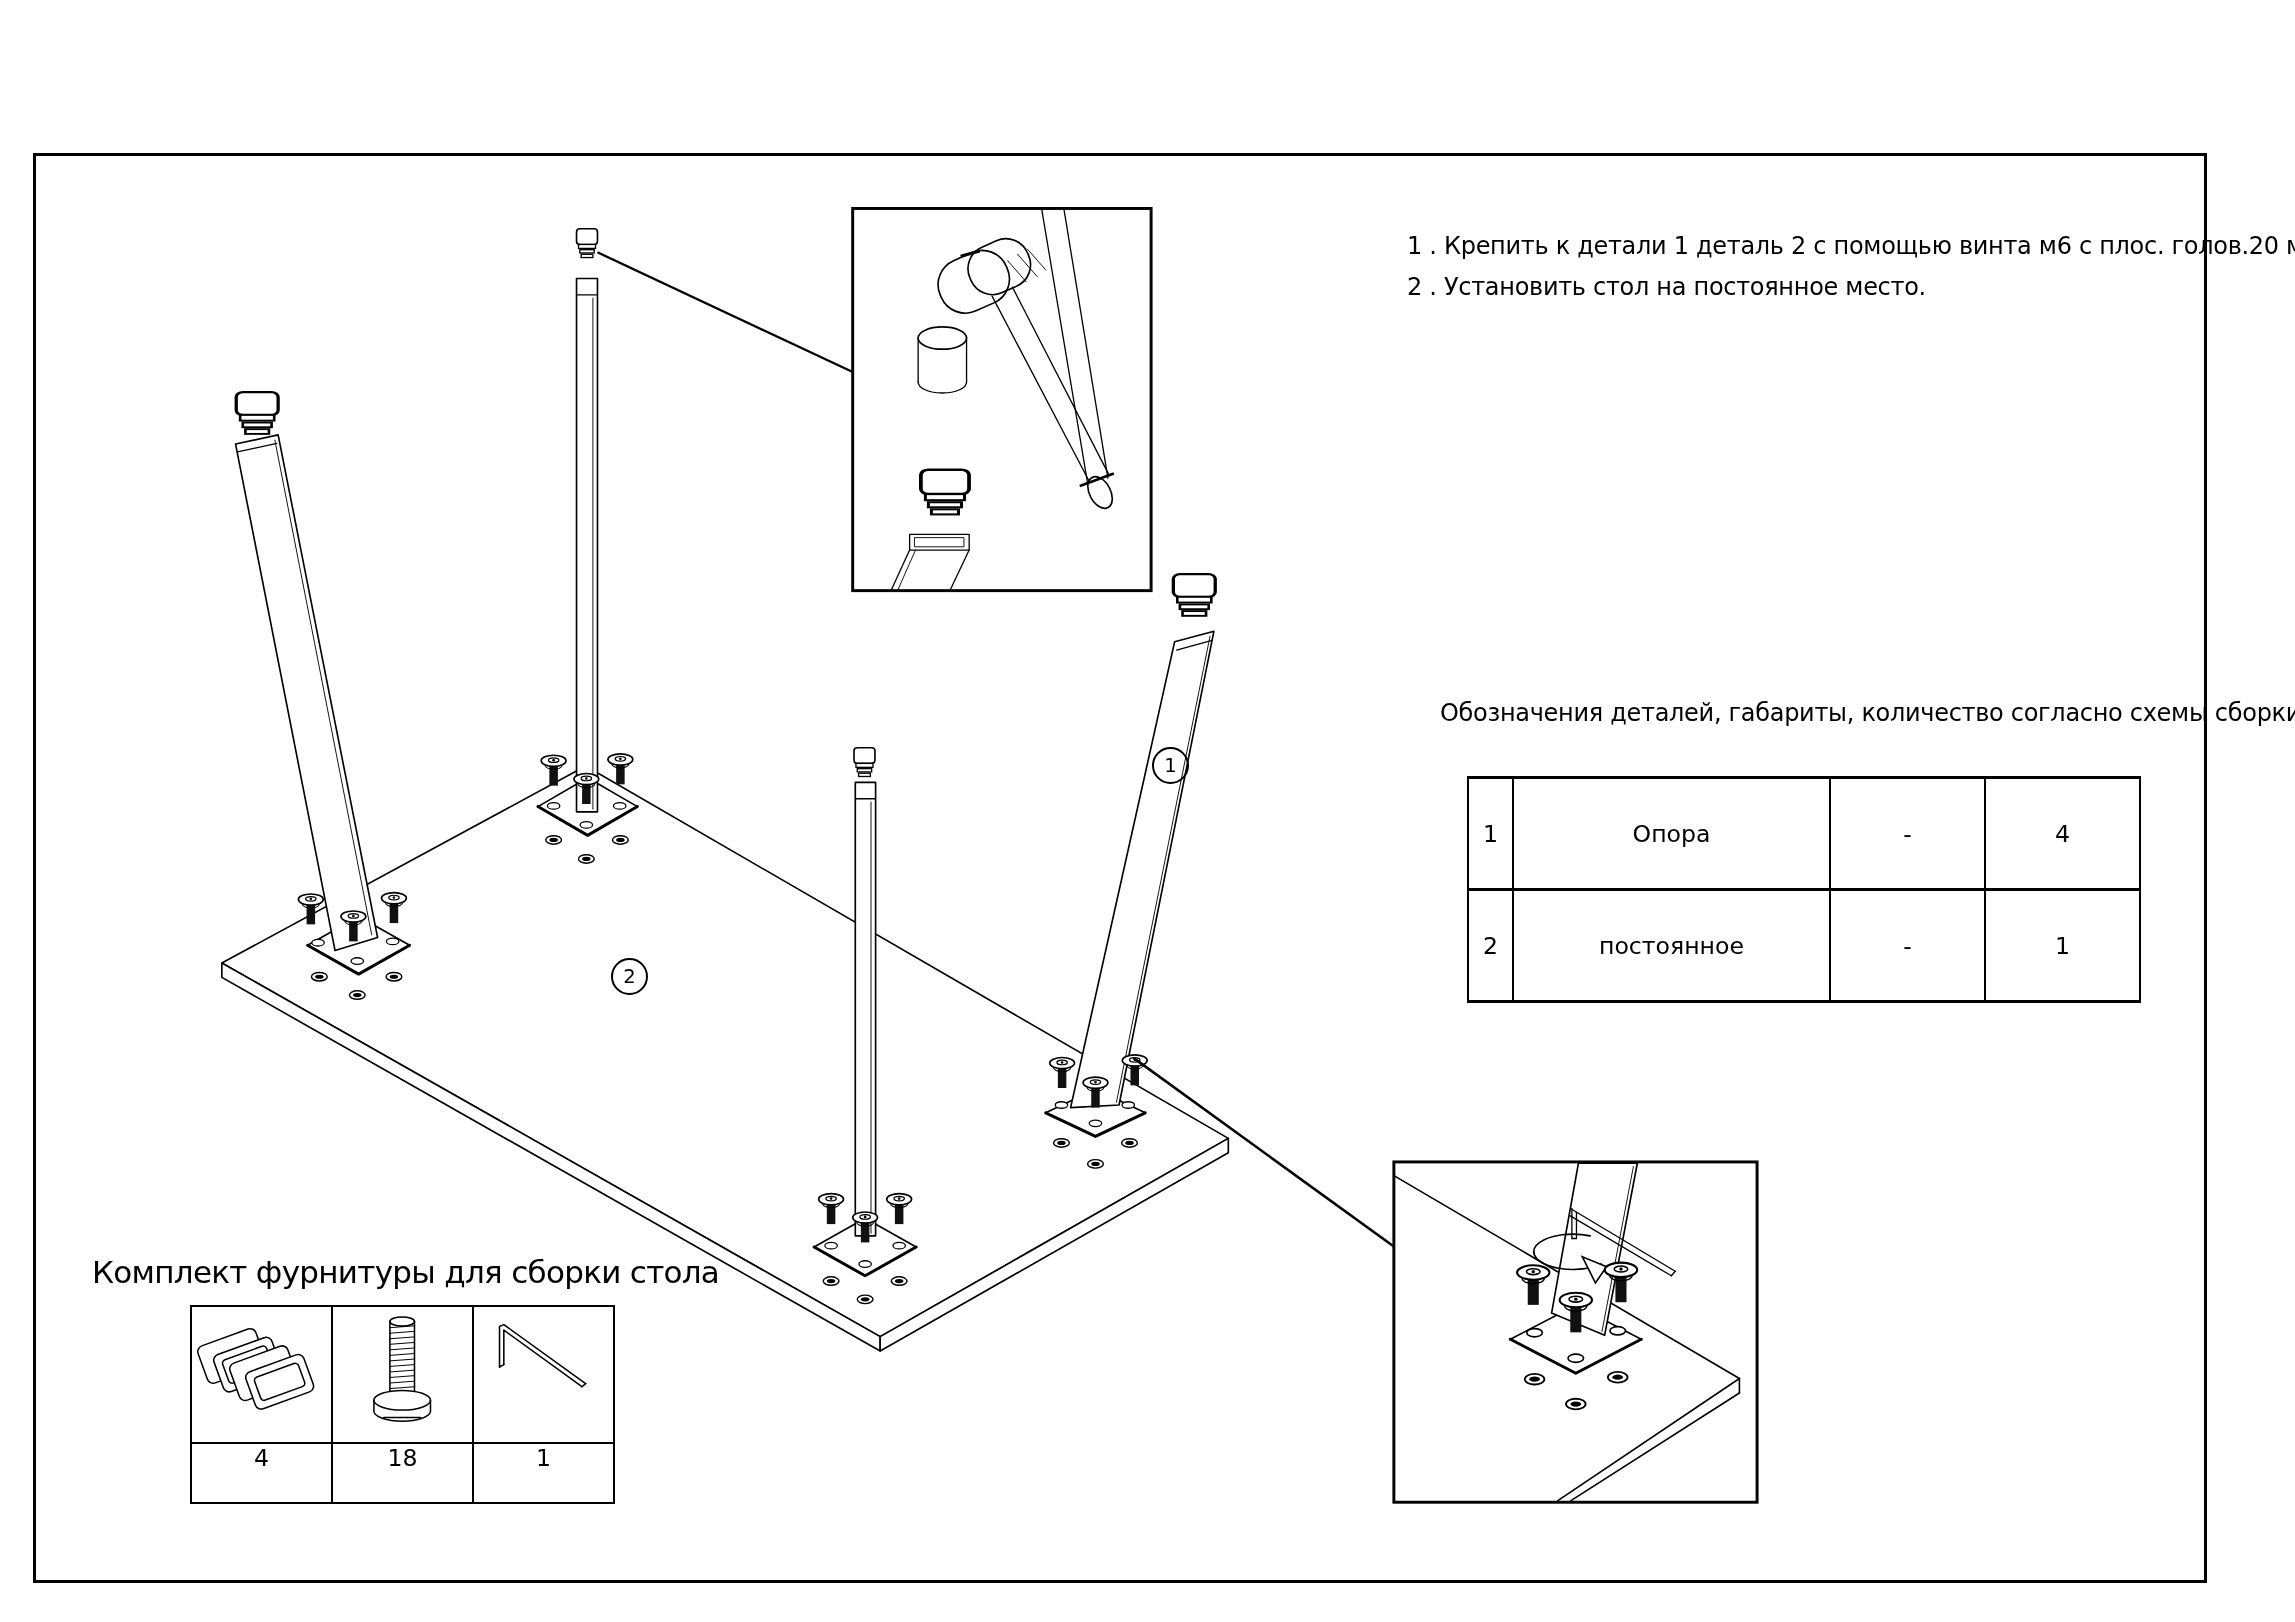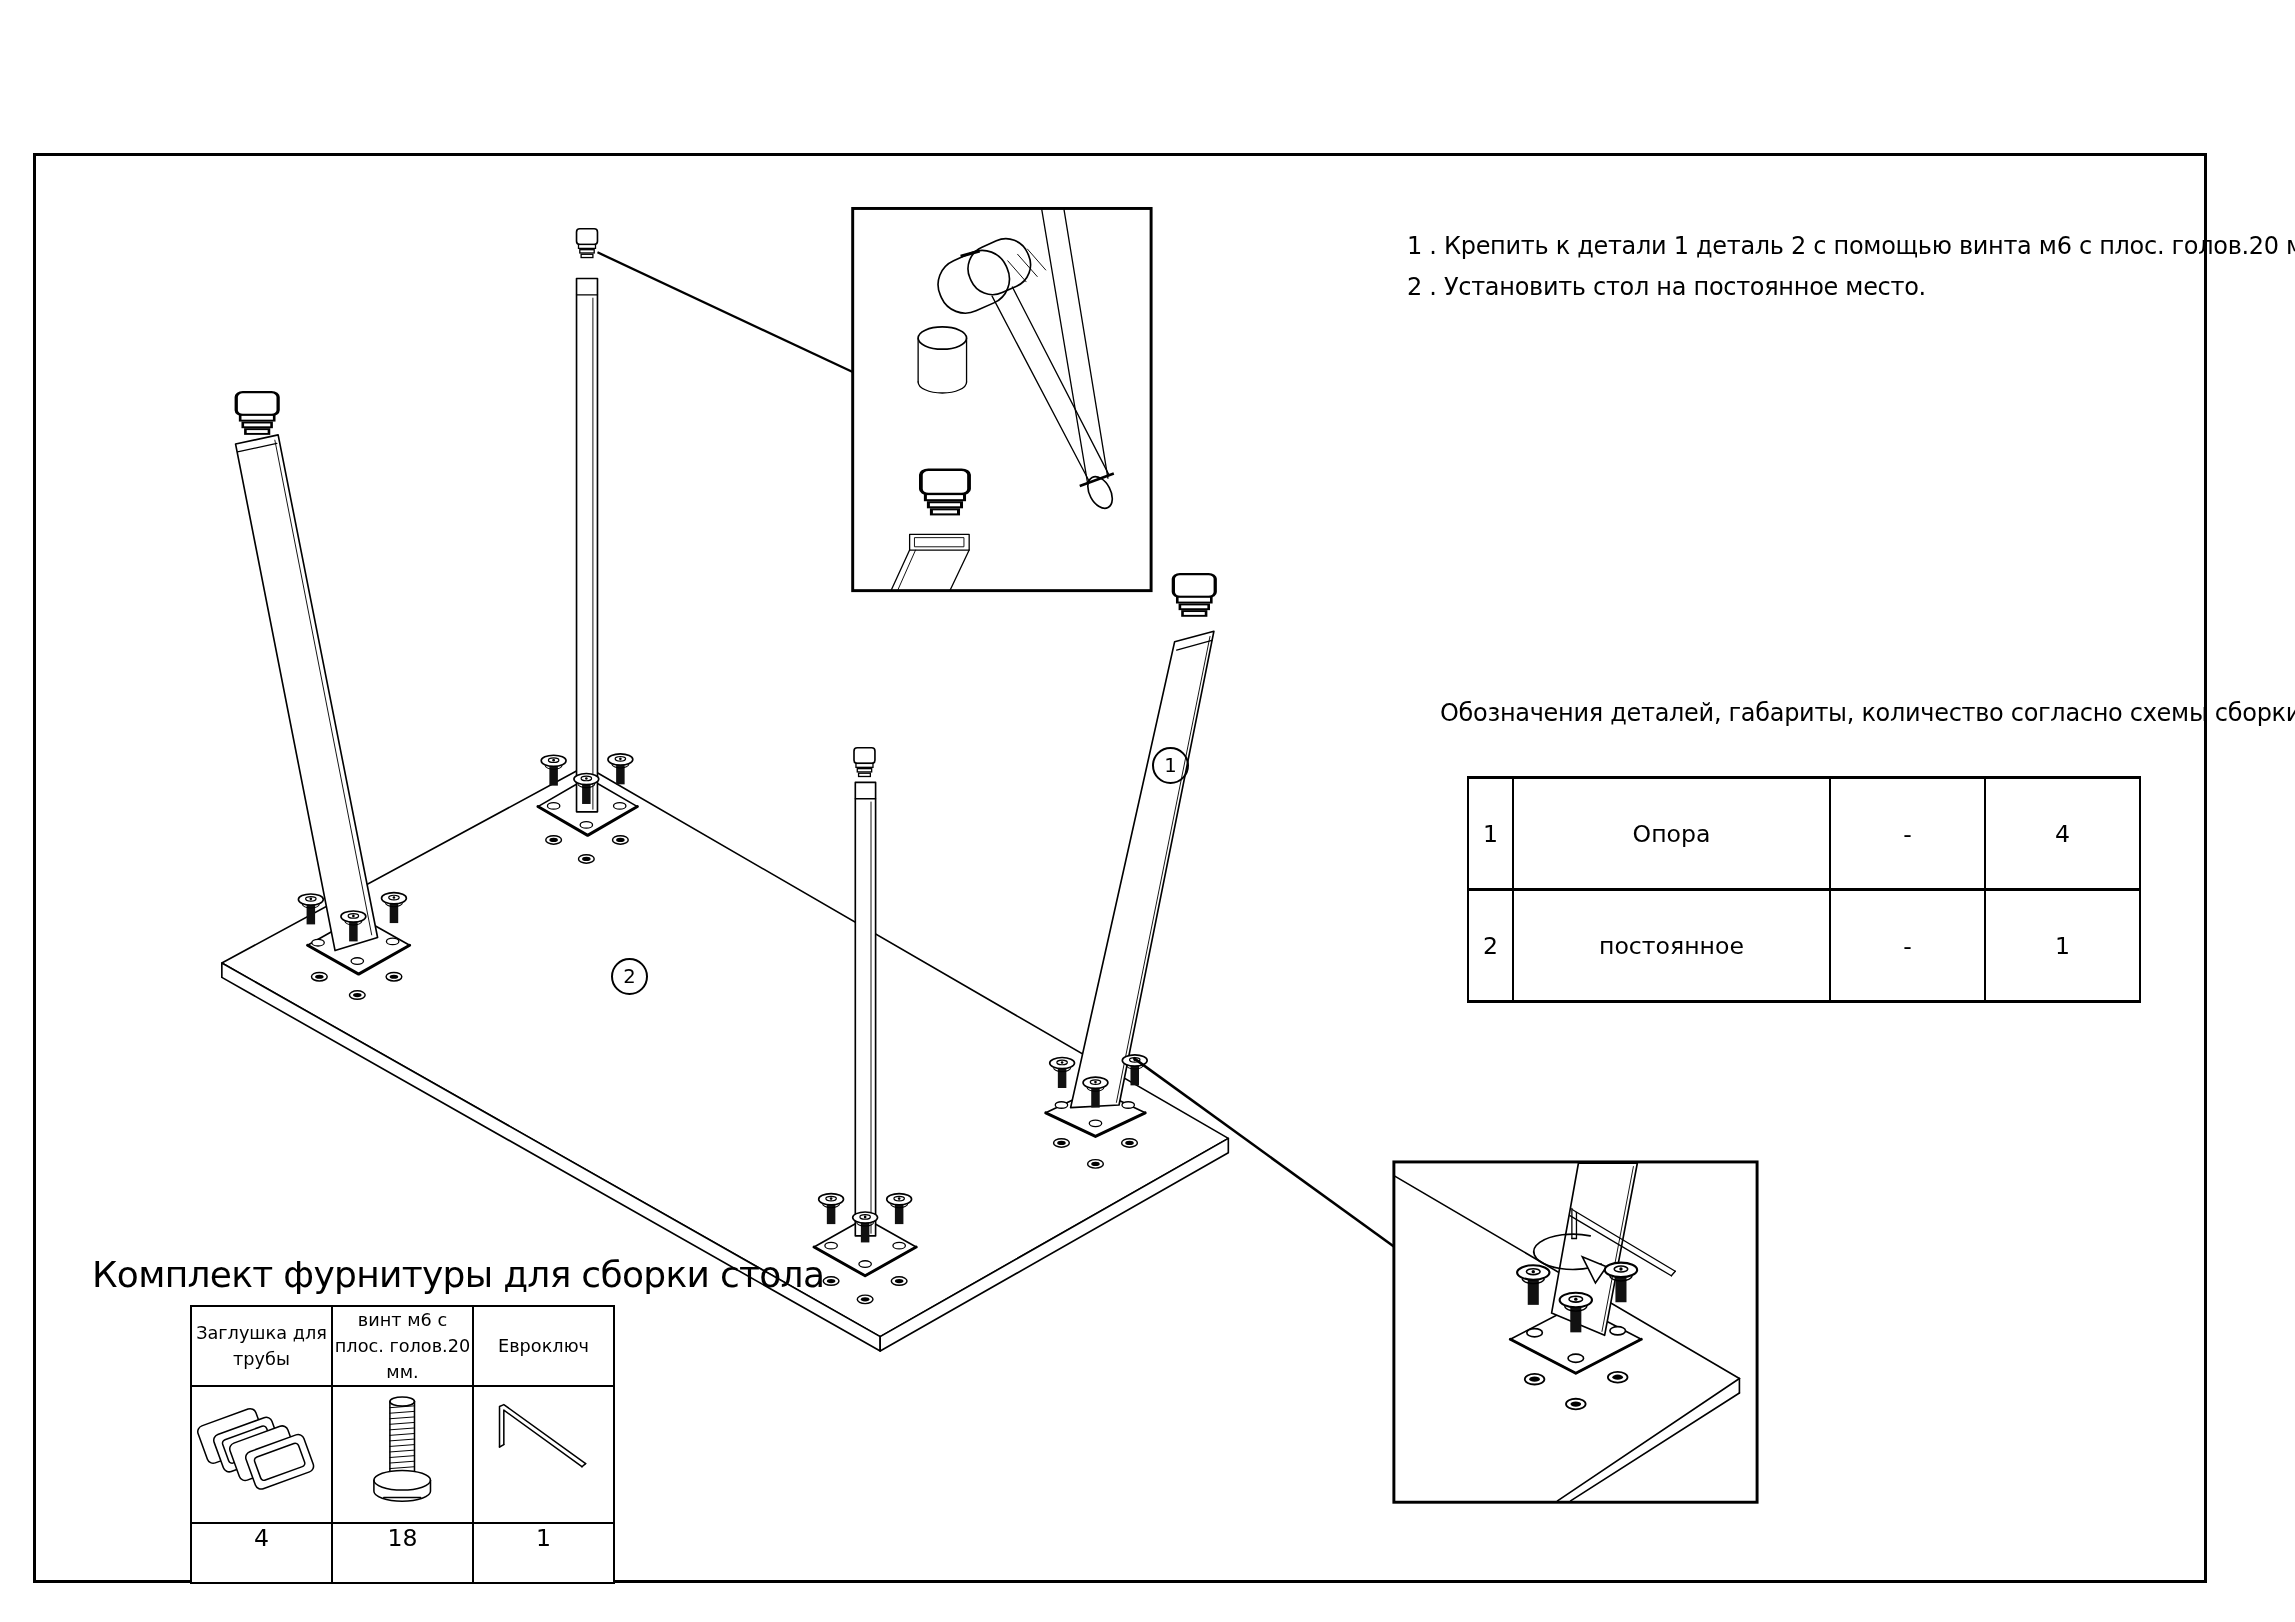--- a/index.html
+++ b/index.html
@@ -10,21 +10,21 @@
   .abs{position:absolute}
   .drawing{position:absolute;left:0;top:0}
   .instr{left:1407px;top:226px;font-size:24px;line-height:41px;letter-spacing:-0.3px;white-space:nowrap}
   .caption{left:1440px;top:699px;font-size:24px;letter-spacing:-0.3px;white-space:nowrap}
   table{border-collapse:collapse;background:#fff}
   .ptable{left:1467px;top:776px}
   .ptable td{border-left:2px solid #000;border-right:2px solid #000;
              border-top:3.3px solid #000;border-bottom:3.3px solid #000;
              text-align:center;font-size:23.6px;height:109px;padding:0}
   .pt-num{width:43px}.pt-name{width:315px}.pt-dim{width:153px}.pt-qty{width:153px}
-  .htitle{left:92px;top:1254px;font-size:36px;letter-spacing:-0.7px;white-space:nowrap}
+  .htitle{left:92px;top:1254px;font-size:31px;letter-spacing:-0.7px;white-space:nowrap}
   .htable{left:190px;top:1305px}
   .htable td{border:2.3px solid #000;text-align:center;padding:0}
   .hc{width:139px}
   .hhead{height:67px;font-size:17.7px;line-height:26px;vertical-align:middle;padding:0 9.2px}
   .himg{height:135px;vertical-align:middle}
   .hqty{height:58px;font-size:23.6px;vertical-align:top;padding-top:6.5px}
   .circ{position:absolute;width:33px;height:33px;border:2.3px solid #000;border-radius:50%;
         display:flex;align-items:center;justify-content:center;font-size:19.6px}
   svg .s{stroke:#000;fill:none;stroke-width:2.5;stroke-linecap:round;stroke-linejoin:round}
   svg .f{fill:#fff}
@@ -237,25 +237,20 @@
       <td class="pt-name">постоянное</td>
       <td class="pt-dim">-</td>
       <td class="pt-qty">1</td>
     </tr>
   </tbody>
     </table>
 
   <div class="abs htitle">Комплект фурнитуры для сборки стола</div>
   <table class="abs htable">
     <tbody>
-        <tr>
-      <td class="hc hhead">Заглушка для трубы</td>
-      <td class="hc hhead">винт м6 с плос. голов.20 мм.</td>
-      <td class="hc hhead">Евроключ</td>
-    </tr>
     <tr>
       <td class="hc himg">
         <svg width="139" height="131" viewBox="0 0 217 213">
           <g class="s" stroke-width="2">
             <rect class="f" x="-50" y="-32" width="100" height="64" rx="10" transform="translate(60,78) rotate(-20)"></rect>
             <rect class="f" x="-50" y="-32" width="100" height="64" rx="10" transform="translate(86,92) rotate(-20)"></rect>
             <rect x="-38" y="-20" width="76" height="40" rx="6" transform="translate(86,92) rotate(-20)"></rect>
             <rect class="f" x="-50" y="-32" width="100" height="64" rx="10" transform="translate(112,106) rotate(-20)"></rect>
             <rect class="f" x="-50" y="-32" width="100" height="64" rx="10" transform="translate(138,120) rotate(-20)"></rect>
             <rect x="-38" y="-20" width="76" height="40" rx="6" transform="translate(138,120) rotate(-20)"></rect>

